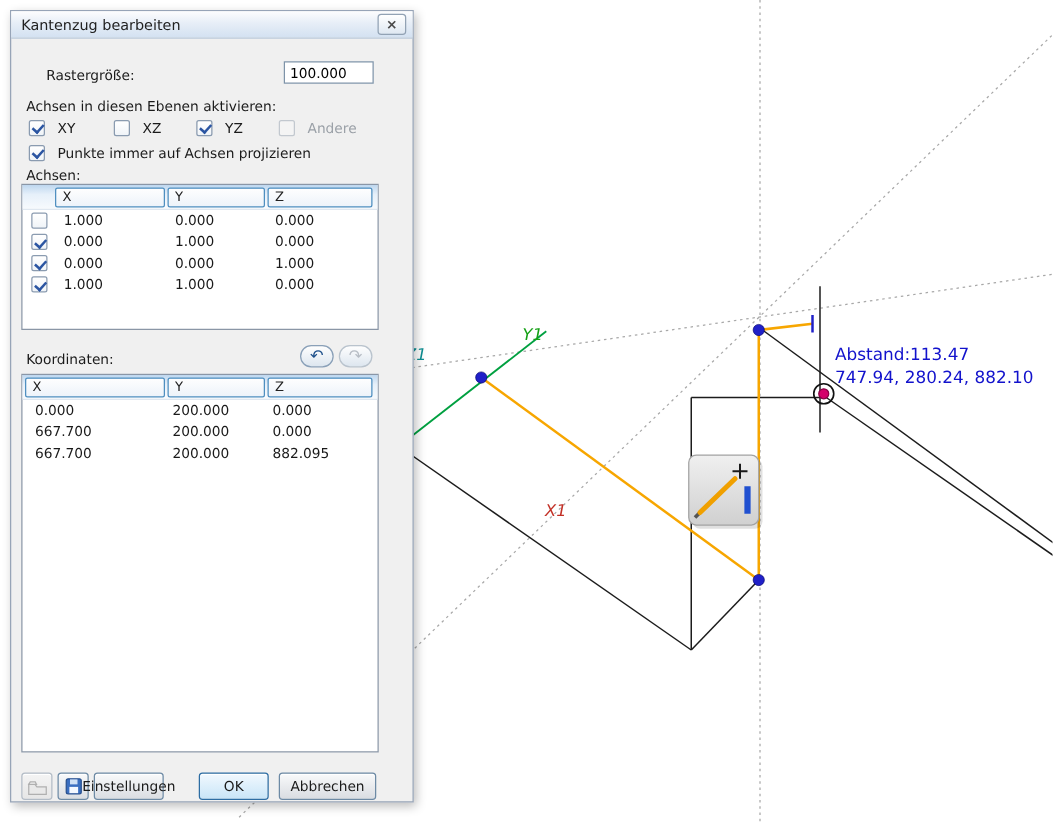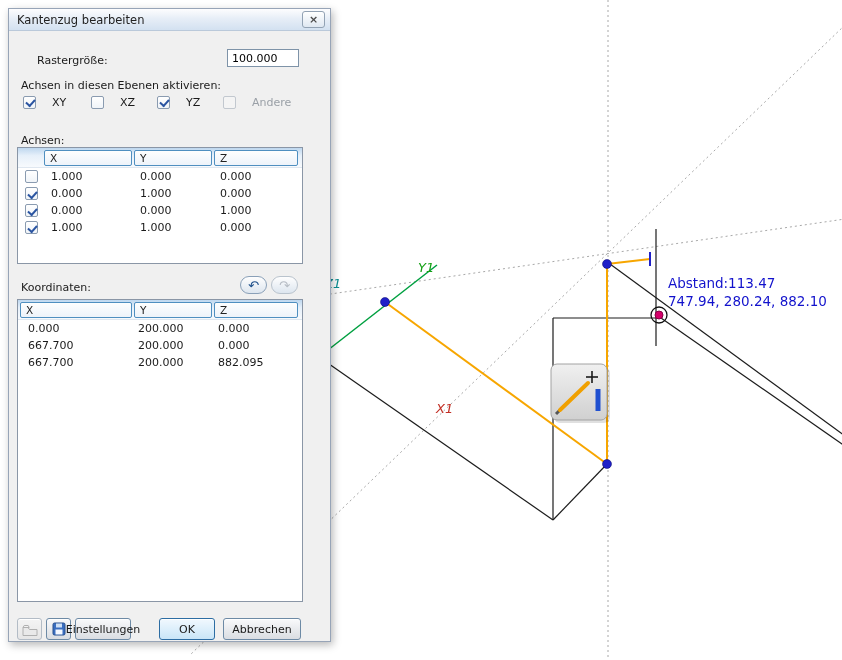--- a/index.html
+++ b/index.html
@@ -25,21 +25,21 @@
     background:linear-gradient(#ffffff,#dfe8f2);display:flex;align-items:center;justify-content:center;
     font-size:11px;font-weight:bold;color:#4a4a4a;cursor:default;
   }
   .lbl{position:absolute;white-space:nowrap;}
   #lbl-raster{left:28px;top:45px;}
   #raster-input{
     position:absolute;left:218px;top:40px;width:72px;height:18px;box-sizing:border-box;
     border:1px solid #7e93a8;font-size:11px;padding:1px 4px;font-family:inherit;background:#fff;
   }
   #lbl-planes{left:12px;top:70px;}
-  .cbrow{position:absolute;display:flex;align-items:center;gap:16px;height:14px;}
+  .cbrow{position:absolute;display:flex;align-items:center;gap:10px;height:14px;}
   #cb-xy{left:14px;top:86px;}
   #cb-xz{left:82px;top:86px;}
   #cb-yz{left:148px;top:86px;}
   #cb-andere{left:214px;top:86px;}
   #cb-project{left:14px;top:106px;}
   .cb{
     width:13px;height:13px;box-sizing:border-box;border:1px solid #8a9bb0;border-radius:2px;
     background:linear-gradient(#ffffff,#f0f4f8);position:relative;display:inline-block;flex:0 0 13px;
   }
   .cb.checked::after{
@@ -188,20 +188,24 @@
   </label>
   <label class="cbrow" id="cb-yz">
     <span class="cb checked"></span>
     <span class="cblabel">YZ</span>
   </label>
   <label class="cbrow disabled" id="cb-andere">
     <span class="cb"></span>
     <span class="cblabel">Andere</span>
   </label>
 
+  <label class="cbrow" id="cb-project">
+    <span class="cb checked"></span>
+    <span class="cblabel">Punkte immer auf Achsen projizieren</span>
+  </label>
 
   <span class="lbl" id="lbl-achsen">Achsen:</span>
 
   <div class="datatable" id="axes-table">
     <div class="thead axes-head">
       <div class="corner"></div>
       <div class="th th-x">X</div>
       <div class="th th-y">Y</div>
       <div class="th th-z">Z</div>
     </div>

